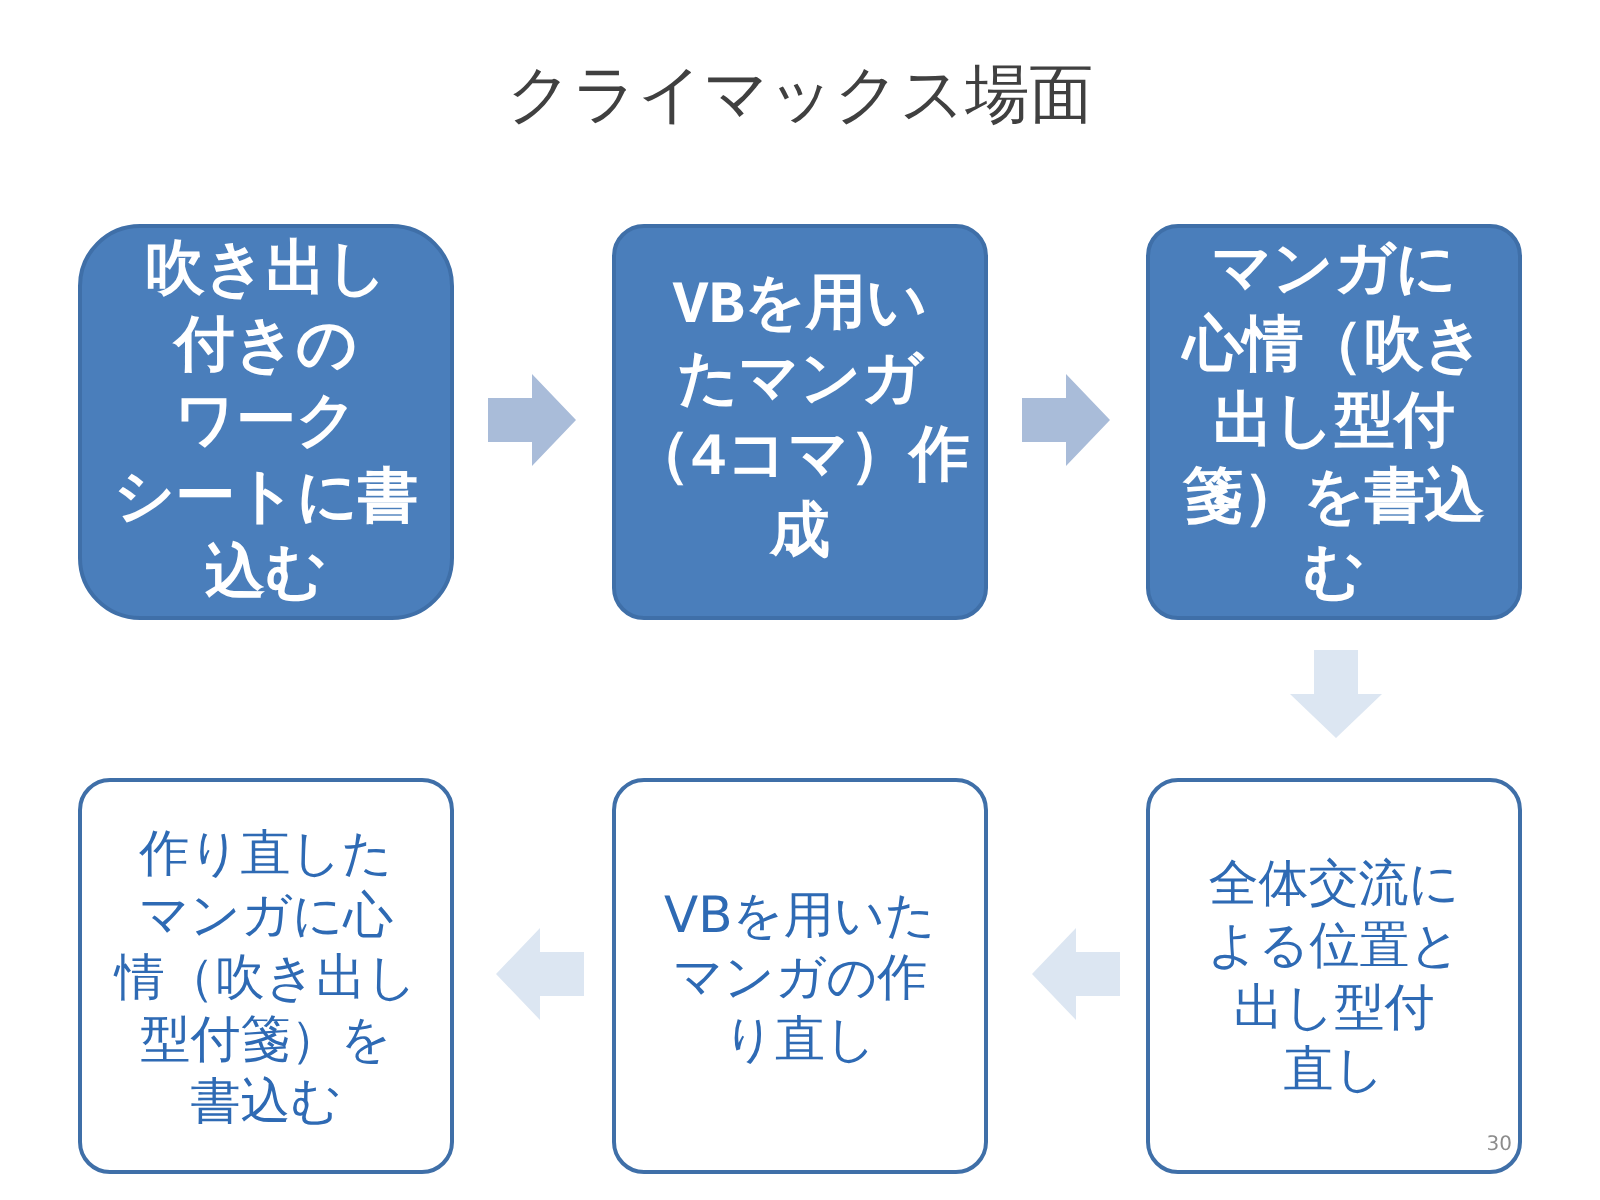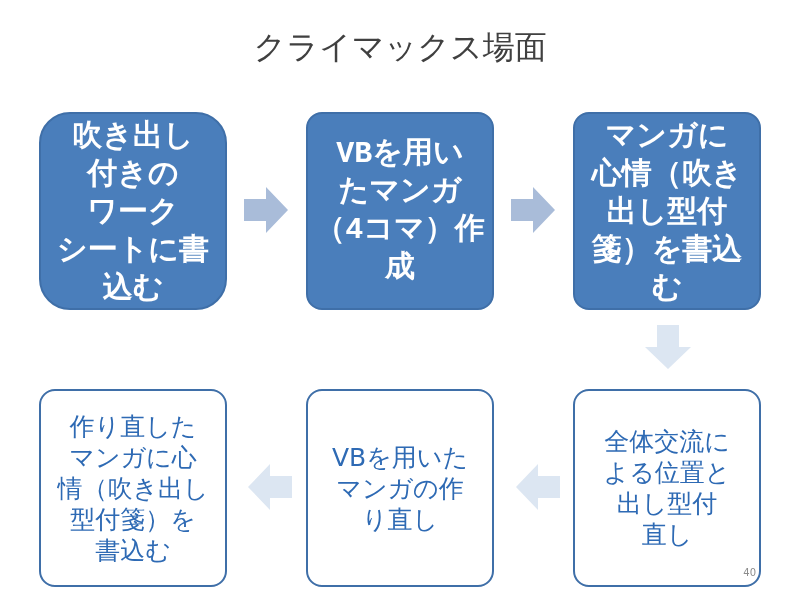--- a/index.html
+++ b/index.html
@@ -69,13 +69,13 @@
 <svg class="arrow" style="left:645px; top:325px;" width="46" height="44" viewBox="0 0 46 44">
   <polygon points="12,0 34,0 34,22 46,22 23,44 0,22 12,22" fill="#dce6f2"></polygon>
 </svg>
 <svg class="arrow" style="left:516px; top:464px;" width="44" height="46" viewBox="0 0 44 46">
   <polygon points="44,12 22,12 22,0 0,23 22,46 22,34 44,34" fill="#dce6f2"></polygon>
 </svg>
 <svg class="arrow" style="left:248px; top:464px;" width="44" height="46" viewBox="0 0 44 46">
   <polygon points="44,12 22,12 22,0 0,23 22,46 22,34 44,34" fill="#dce6f2"></polygon>
 </svg>
 
-<div class="pageno">40</div>
+<div class="pageno">30</div>
 
 </body></html>

